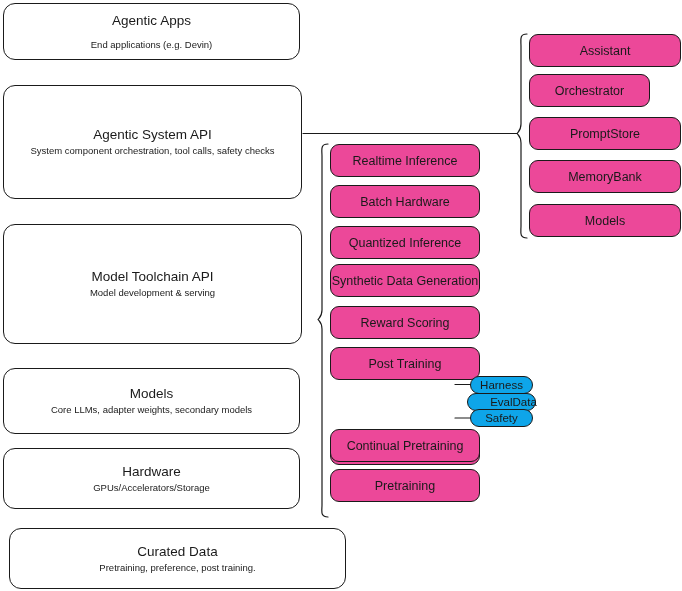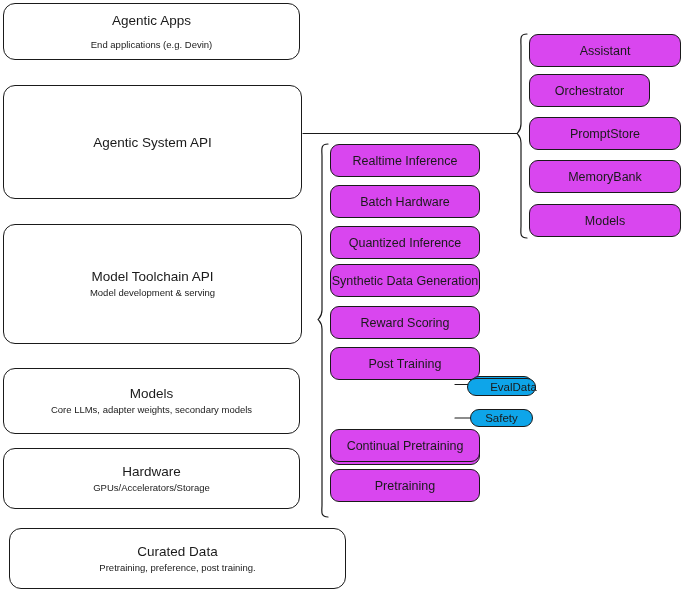--- a/index.html
+++ b/index.html
@@ -43,21 +43,21 @@
     line-height: 14px;
     text-align: center;
     white-space: nowrap;
     margin-top: 1px;
   }
   .pill {
     position: absolute;
     box-sizing: border-box;
     border: 1.3px solid #1a1a1a;
     border-radius: 9px;
-    background: #d946ef;
+    background: #ec4899;
     display: flex;
     align-items: center;
     justify-content: center;
     font-size: 12.5px;
     color: #1a1a1a;
     white-space: nowrap;
   }
   .mini-pill {
     position: absolute;
     box-sizing: border-box;
@@ -115,20 +115,21 @@
     </g>
   </svg>
 
   <div class="layer-box" style="left:3px; top:3px; width:297px; height:57px;gap:8px;">
     <div class="layer-title">Agentic Apps</div>
     <div class="layer-sub">End applications (e.g. Devin)</div>
   </div>
 
   <div class="layer-box" style="left:3px; top:85px; width:299px; height:114px;">
     <div class="layer-title">Agentic System API</div>
+    <div class="layer-sub">System component orchestration, tool calls, safety checks</div>
   </div>
 
   <div class="layer-box" style="left:3px; top:224px; width:299px; height:120px;">
     <div class="layer-title">Model Toolchain API</div>
     <div class="layer-sub">Model development &amp; serving</div>
   </div>
 
   <div class="layer-box" style="left:3px; top:368px; width:297px; height:66px;">
     <div class="layer-title">Models</div>
     <div class="layer-sub">Core LLMs, adapter weights, secondary models</div>
@@ -168,21 +169,21 @@
   <div class="pill" style="left:330px; top:429px; width:150px; height:33px;">
     <span>Continual Pretraining</span>
   </div>
   <div class="pill" style="left:330px; top:469px; width:150px; height:33px;">
     <span>Pretraining</span>
   </div>
 
   <div class="mini-pill" style="left:470px; top:376px; width:63px; height:18px;">
     <span>Harness</span>
   </div>
-  <div class="mini-pill" style="left:467px; top:378px; width:69px; height:18px;padding-left:24px;">
+  <div class="mini-pill" style="left:467px; top:393px; width:69px; height:18px;padding-left:24px;">
     <span>EvalData</span>
   </div>
   <div class="mini-pill" style="left:470px; top:409px; width:63px; height:18px;">
     <span>Safety</span>
   </div>
 
   <div class="pill" style="left:529px; top:34px; width:152px; height:33px;">
     <span>Assistant</span>
   </div>
   <div class="pill" style="left:529px; top:74px; width:121px; height:33px;">

